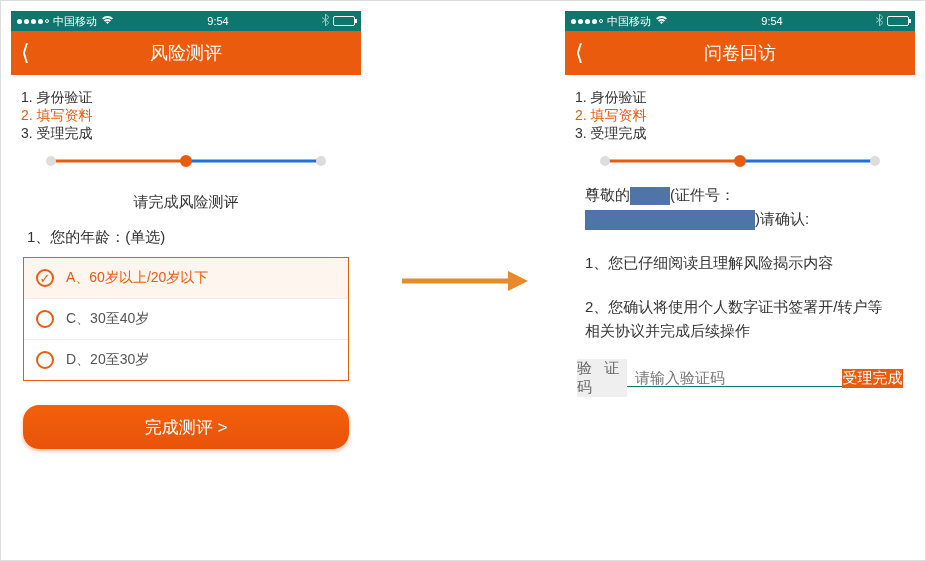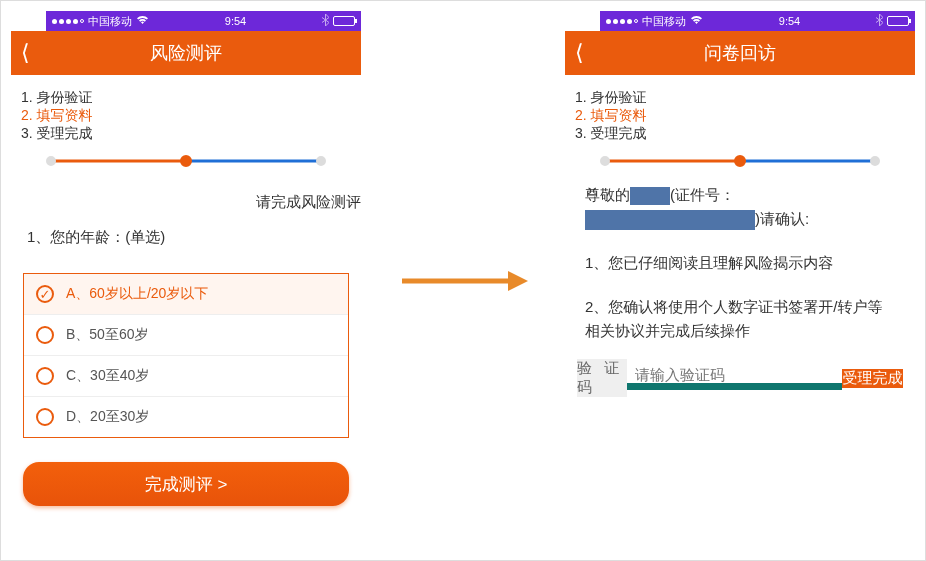--- a/index.html
+++ b/index.html
@@ -28,28 +28,27 @@
   }
   .arrow-wrap {
     flex: 1;
     display: flex;
     align-items: center;
     justify-content: center;
     height: 540px;
   }
   .status-bar {
     height: 20px;
-    background: #6d28d9;
+    background: #0f766e;
     color: #fff;
     display: flex;
     align-items: center;
     justify-content: space-between;
     padding: 0 6px;
     font-size: 11px;
-    margin-left: 35px;
   }
   .status-left, .status-right { display: flex; align-items: center; gap: 4px; }
   .dots { display: flex; gap: 2px; align-items: center; }
   .dot { width: 5px; height: 5px; border-radius: 50%; background: #fff; }
   .dot.empty { background: transparent; border: 1px solid #fff; width:4px; height:4px;}
   .battery {
     width: 22px; height: 10px; border: 1px solid #fff; border-radius: 2px; position: relative;
   }
   .battery::after { content:""; position:absolute; right:-3px; top:2px; width:2px; height:4px; background:#fff;}
   .battery-fill { background:#fff; height:100%; width:80%; }
@@ -88,22 +87,22 @@
   }
   .track-line.done { background:#ea5b0d; width:50%; left:0;}
   .track-line.todo { background:#1f6fd6; width:50%; left:50%; }
   .track-dot {
     position:absolute; top:50%; transform:translate(-50%,-50%);
     width:10px; height:10px; border-radius:50%; background:#ccc; border:2px solid #ccc;
   }
   .track-dot.left{ left:0; background:#ddd; border-color:#ddd;}
   .track-dot.mid{ left:50%; background:#ea5b0d; border-color:#ea5b0d; width:12px; height:12px;}
   .track-dot.right{ left:100%; background:#dcdcdc; border-color:#dcdcdc;}
-  .center-tip { text-align:right; font-size:15px; color:#333; padding:10px 0 16px; }
-  .q-title { font-size:15px; color:#333; padding:0 16px 26px; }
+  .center-tip { text-align:center; font-size:15px; color:#333; padding:10px 0 16px; }
+  .q-title { font-size:15px; color:#333; padding:0 16px 10px; }
   .option-list { margin:0 12px; border:1px solid #ddd; }
   .option-list.hl { border-color:#ea5b0d; }
   .option {
     display:flex; align-items:center; gap:12px;
     padding:11px 12px; font-size:14px; color:#555;
     border-top:1px solid #eee;
   }
   .option:first-child{ border-top:none; }
   .option.selected { background:#fff5ef; color:#ea5b0d; }
   .radio-circle {
@@ -128,21 +127,21 @@
   .mask.long{ width:170px; height:20px;}
   .body-item { margin-top:20px; }
   .verify-row {
     display:flex; align-items:center; margin:14px 12px 0; height:42px; font-size:15px;
   }
   .verify-label {
     width:90px; background:#efefef; color:#666; display:flex; align-items:center; justify-content:center;
     letter-spacing:4px;
   }
   .verify-input {
-    flex:1; border:none; border-bottom:7px solid #0f766e; padding:0 8px; color:#888; font-size:15px;
+    flex:1; border:none; border-bottom:1px solid #0f766e; padding:0 8px; color:#888; font-size:15px;
   }
   .verify-btn {
     width:110px; background:#ea5b0d; color:#fff; display:flex; align-items:center; justify-content:center;
   }
 </style>
 </head>
 <body>
 
 <div class="dual-container">
 
@@ -197,24 +196,20 @@
 
     <div class="option-list hl">
       <div class="option selected">
         <span class="radio-circle">
             <span class="radio-check">✓</span>
           </span>
         <span>A、60岁以上/20岁以下</span>
       </div>
       <div class="option">
         <span class="radio-circle"></span>
-        <span>B、50至60岁</span>
-      </div>
-      <div class="option">
-        <span class="radio-circle"></span>
         <span>C、30至40岁</span>
       </div>
       <div class="option">
         <span class="radio-circle"></span>
         <span>D、20至30岁</span>
       </div>
     </div>
 
     <div class="submit-btn">
       <span>完成测评 &gt;</span>

